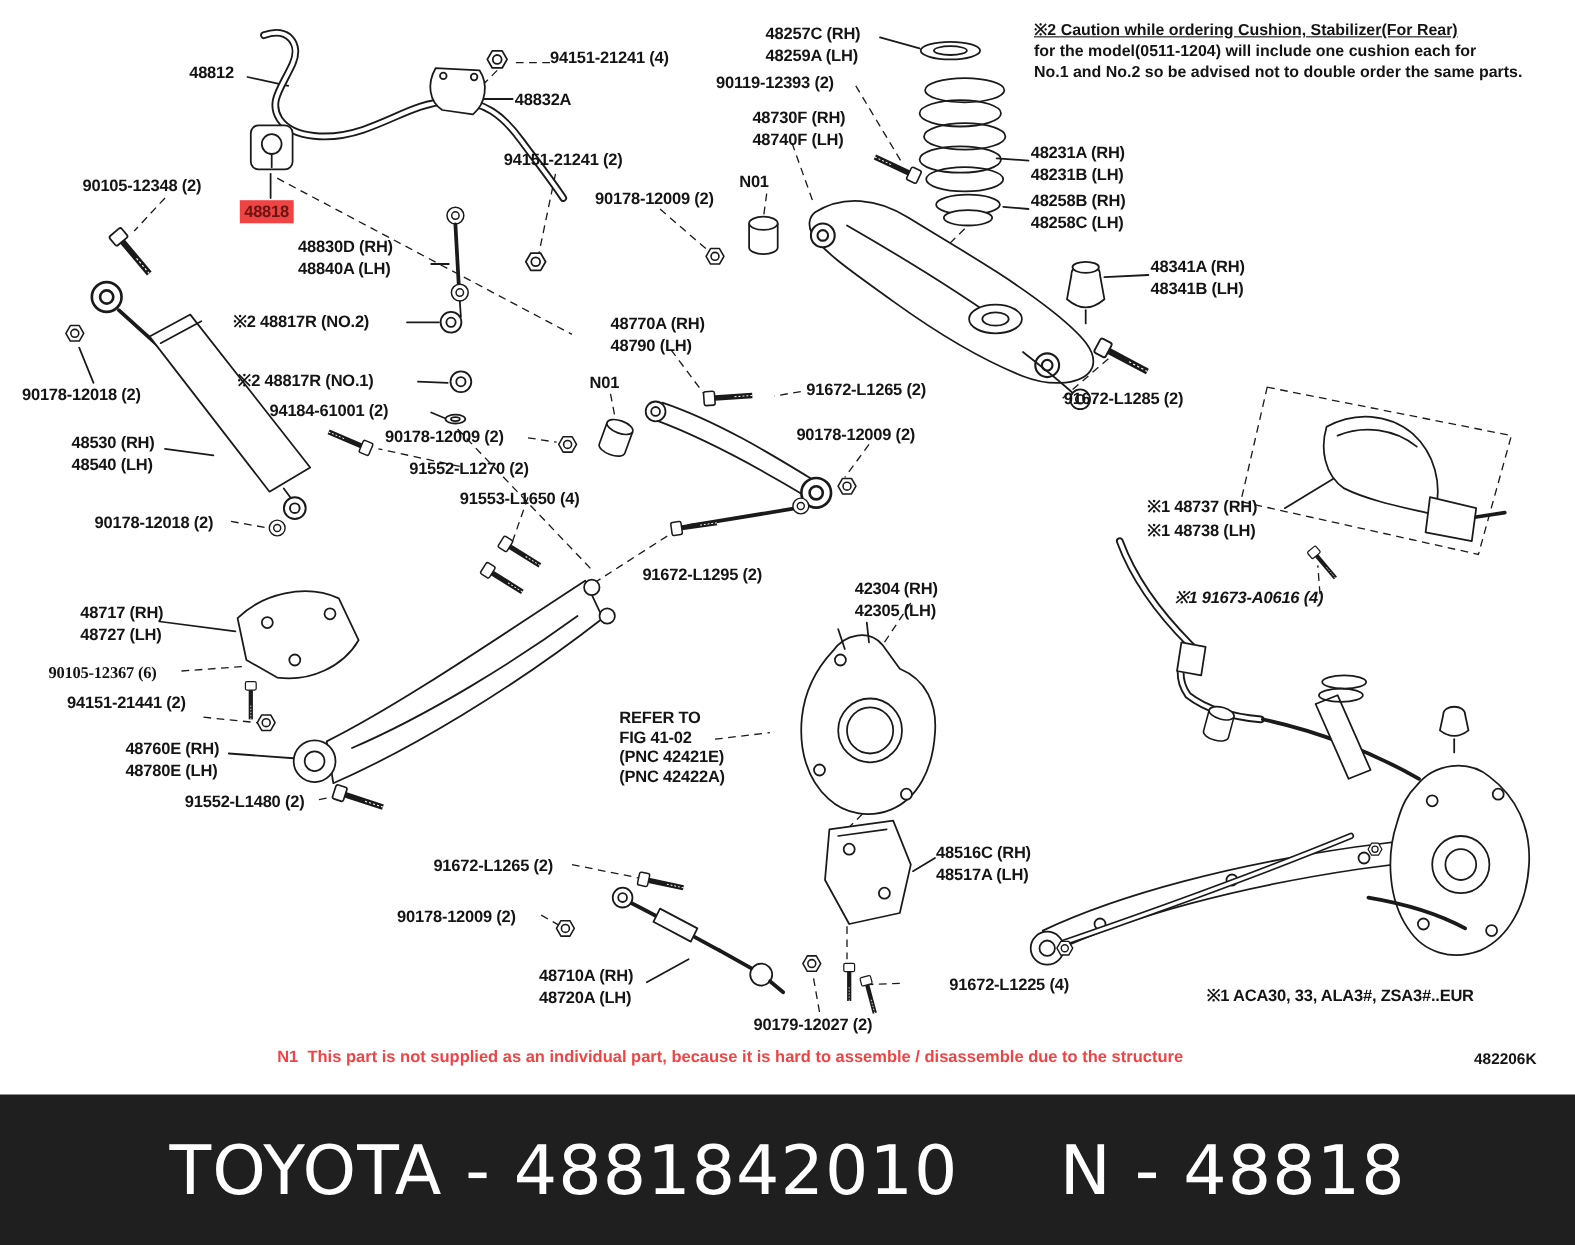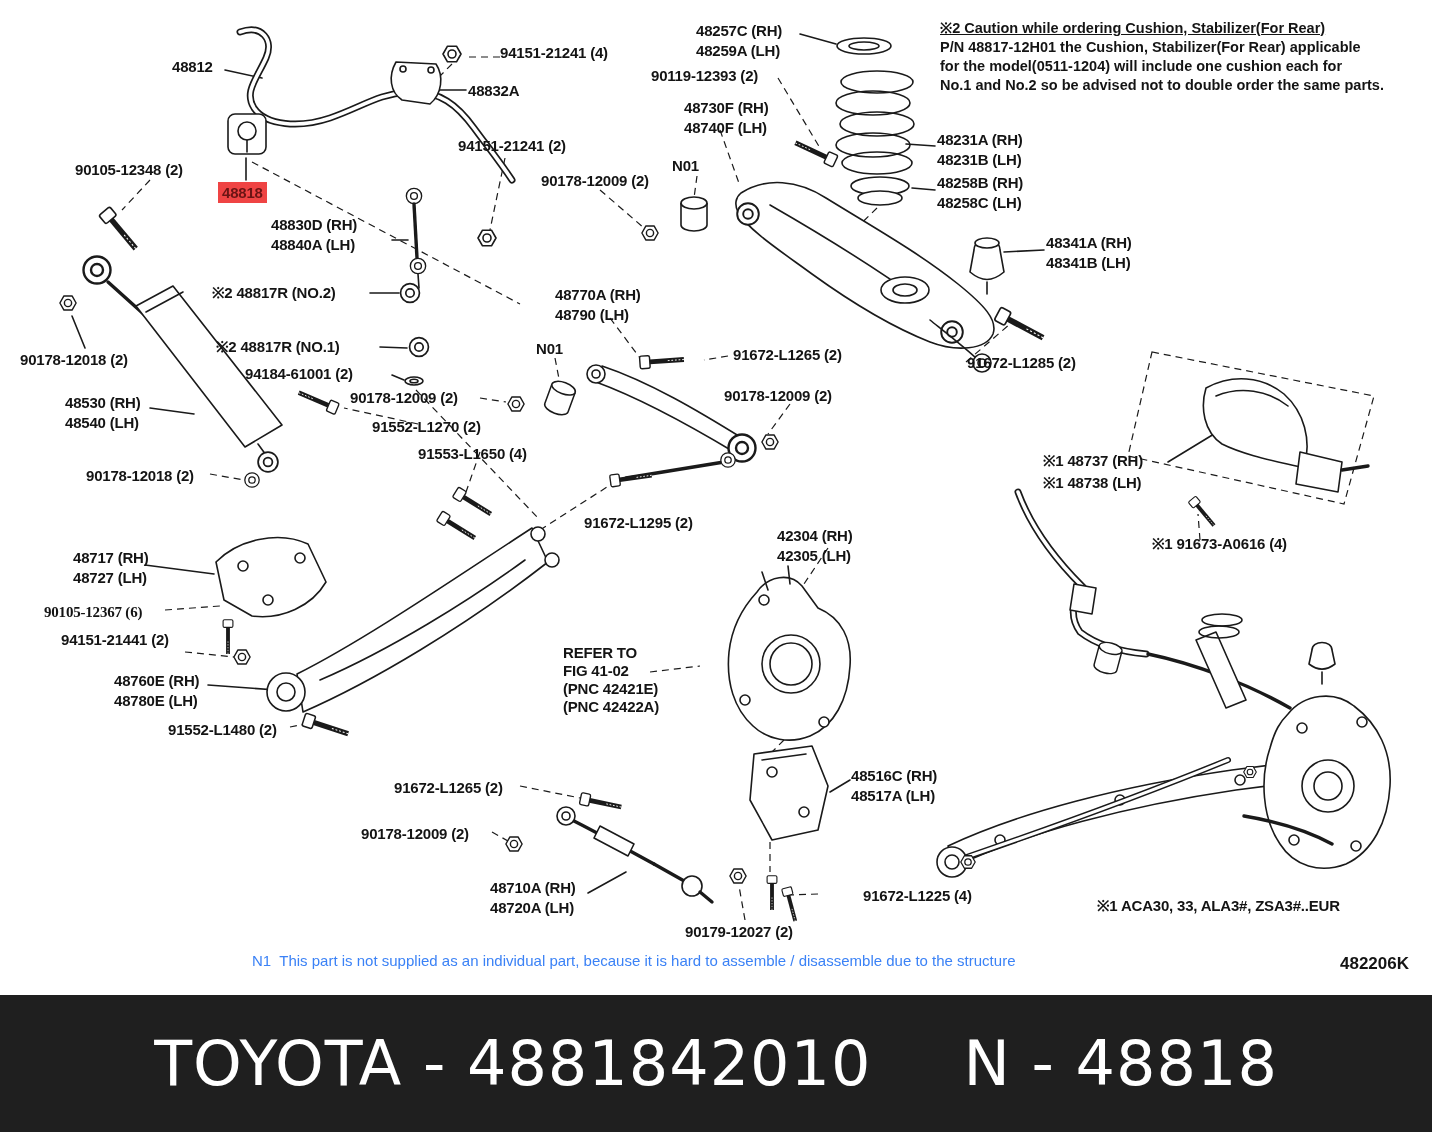--- a/index.html
+++ b/index.html
@@ -23,25 +23,25 @@
   }
   .part-label.highlight{
     background:#ef4444;color:#6b1414;padding:1px 4px;
   }
   .caution{
     position:absolute;left:940px;top:19px;width:482px;
     font-weight:700;font-size:14.5px;line-height:19px;color:#141414;
   }
   .caution .u{text-decoration:underline;}
   .bottom-note{
-    position:absolute;left:252px;top:952px;font-weight:400;font-size:15px;
-    white-space:pre;color:#3b82f6;
+    position:absolute;left:252px;top:952px;font-weight:700;font-size:15px;
+    white-space:pre;color:#ef4444;
   }
   .diagram-code{
-    position:absolute;left:1340px;top:954px;font-weight:700;font-size:17px;color:#141414;
+    position:absolute;left:1340px;top:954px;font-weight:700;font-size:14px;color:#141414;
   }
   #footer-bar{
     position:absolute;left:0;bottom:0;width:1432px;height:137px;background:#1f1f1f;
     display:flex;align-items:center;justify-content:center;gap:92px;
   }
   #footer-bar span{
     color:#fff;font-family:"DejaVu Sans","Liberation Sans",sans-serif;
     font-size:62px;font-weight:500;letter-spacing:1px;white-space:pre;
   }
 </style>
@@ -365,21 +365,21 @@
       <div class="part-label" style="left: 350px; top: 388px;">90178-12009 (2)</div>
       <div class="part-label" style="left: 724px; top: 386px;">90178-12009 (2)</div>
       <div class="part-label" style="left: 372px; top: 417px;">91552-L1270 (2)</div>
       <div class="part-label" style="left: 418px; top: 444px;">91553-L1650 (4)</div>
       <div class="part-label" style="left: 86px; top: 466px;">90178-12018 (2)</div>
       <div class="part-label" style="left: 1043px; top: 451px;">※1 48737 (RH)</div>
       <div class="part-label" style="left: 1043px; top: 473px;">※1 48738 (LH)</div>
       <div class="part-label" style="left: 584px; top: 513px;">91672-L1295 (2)</div>
       <div class="part-label" style="left: 777px; top: 526px;">42304 (RH)</div>
       <div class="part-label" style="left: 777px; top: 546px;">42305 (LH)</div>
-      <div class="part-label" style="left: 1152px; top: 534px;">※1 91673-A0616 (4)</div>
+      <div class="part-label" style="left: 1068px; top: 534px; font-style: italic;">※1 91673-A0616 (4)</div>
       <div class="part-label" style="left: 73px; top: 548px;">48717 (RH)</div>
       <div class="part-label" style="left: 73px; top: 568px;">48727 (LH)</div>
       <div class="part-label" style="left: 44px; top: 603px; font-family: Liberation Serif, serif;">90105-12367 (6)</div>
       <div class="part-label" style="left: 563px; top: 643px;">REFER TO</div>
       <div class="part-label" style="left: 563px; top: 661px;">FIG 41-02</div>
       <div class="part-label" style="left: 563px; top: 679px;">(PNC 42421E)</div>
       <div class="part-label" style="left: 563px; top: 697px;">(PNC 42422A)</div>
       <div class="part-label" style="left: 61px; top: 630px;">94151-21441 (2)</div>
       <div class="part-label" style="left: 114px; top: 671px;">48760E (RH)</div>
       <div class="part-label" style="left: 114px; top: 691px;">48780E (LH)</div>
@@ -390,21 +390,20 @@
       <div class="part-label" style="left: 361px; top: 824px;">90178-12009 (2)</div>
       <div class="part-label" style="left: 490px; top: 878px;">48710A (RH)</div>
       <div class="part-label" style="left: 490px; top: 898px;">48720A (LH)</div>
       <div class="part-label" style="left: 820px; top: 886px; margin-left: 43px;">91672-L1225 (4)</div>
       <div class="part-label" style="left: 685px; top: 922px;">90179-12027 (2)</div>
       <div class="part-label" style="left: 1097px; top: 896px;">※1 ACA30, 33, ALA3#, ZSA3#..EUR</div>
     </div>
 
   <div class="caution">
     <div class="u">※2 Caution while ordering Cushion, Stabilizer(For Rear)</div>
-    <div>P/N 48817-12H01 the Cushion, Stabilizer(For Rear) applicable</div>
     <div>for the model(0511-1204) will include one cushion each for</div>
     <div>No.1 and No.2 so be advised not to double order the same parts.</div>
   </div>
 
   <div class="bottom-note">N1  This part is not supplied as an individual part, because it is hard to assemble / disassemble due to the structure</div>
   <div class="diagram-code">482206K</div>
 </div>
 
 <div id="footer-bar">
   <span>TOYOTA - 4881842010</span>

